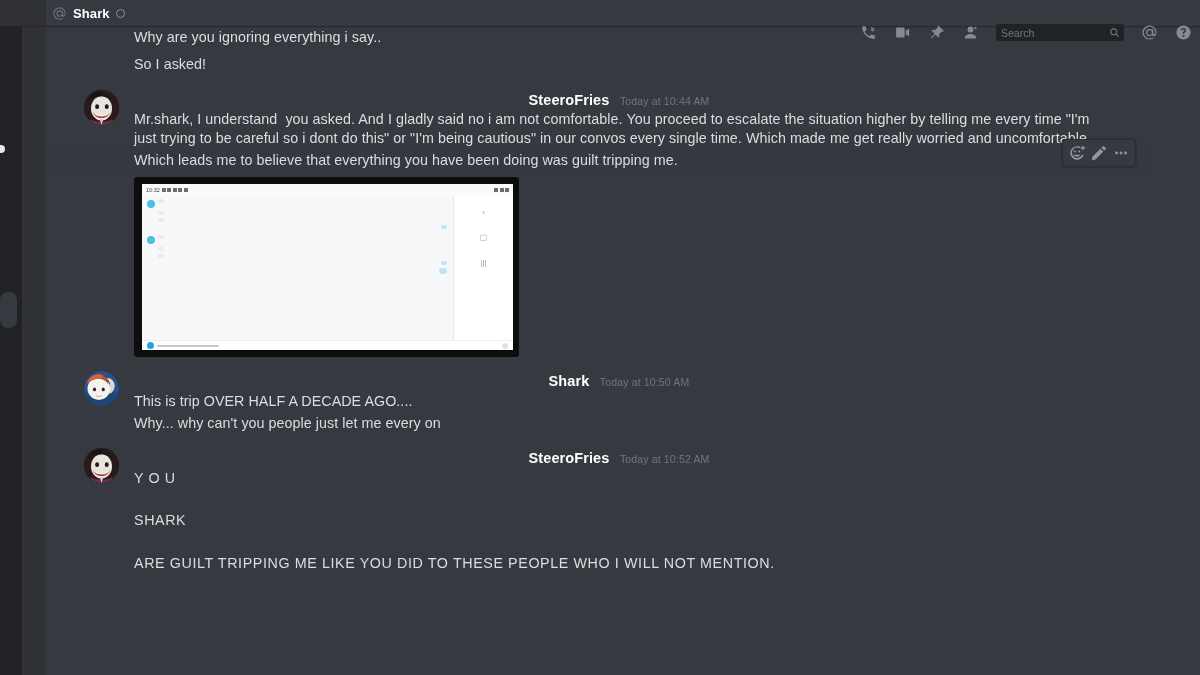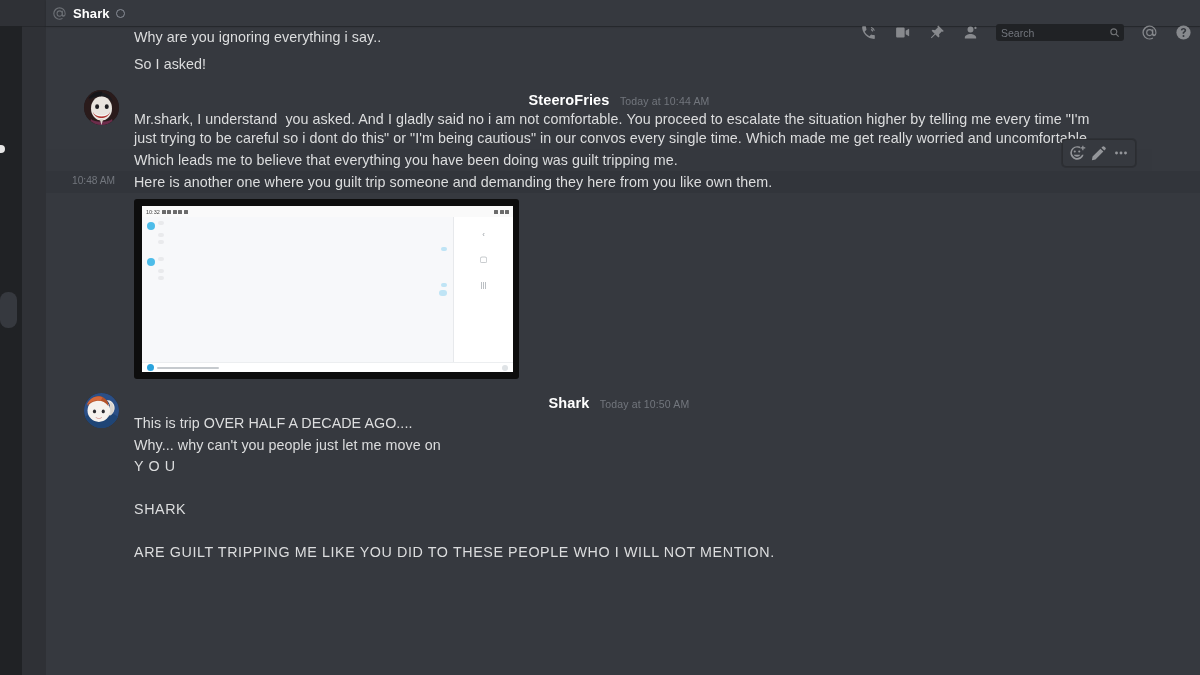--- a/index.html
+++ b/index.html
@@ -299,24 +299,20 @@
             </svg>
             <svg class="ha-icon" viewBox="0 0 24 24">
               <circle cx="6" cy="12" r="1.9" fill="#b9bbbe"></circle>
               <circle cx="12" cy="12" r="1.9" fill="#b9bbbe"></circle>
               <circle cx="18" cy="12" r="1.9" fill="#b9bbbe"></circle>
             </svg>
           </div>
         </div>
       </div>
 
-      <div class="msg-row hovered">
-        <span class="inline-ts">10:48 AM</span>
-        <div class="msg-text">Here is another one where you guilt trip someone and demanding they here from you like own them.</div>
-      </div>
 
       <div class="attachment">
         <div class="phone-shot">
           <div class="ps-status">
             <span class="ps-clock">10:32</span>
             <span class="ps-sysicons">
               <span class="ps-sysbox"></span>
                 <span class="ps-sysbox"></span>
                 <span class="ps-sysbox"></span>
                 <span class="ps-sysbox"></span>
@@ -418,25 +414,43 @@
               <path d="M30 10c3 2 4 5 4 8s-1 6-4 8z" fill="#d9d4cd"></path>
             </svg>
           </div>
           <span class="author">Shark</span>
           <span class="timestamp">Today at 10:50 AM</span>
         </div>
         <div class="msg-row">
           <div class="msg-text">This is trip OVER HALF A DECADE AGO....</div>
         </div>
         <div class="msg-row">
-          <div class="msg-text">Why... why can't you people just let me move on</div>
+          <div class="msg-text">Why... why can't you people just let me every on</div>
         </div>
       </div>
 
       <div class="msg-group">
+        <div class="msg-head">
+          <div class="avatar">
+            <svg class="ava-svg" viewBox="0 0 40 40">
+              <rect width="40" height="40" fill="#2a1b1b"></rect>
+              <ellipse cx="20" cy="21" rx="12" ry="14" fill="#e9e4de"></ellipse>
+              <path d="M6 12c2-7 9-10 15-9 7 1 11 5 12 11-3-5-8-7-14-7S9 9 6 12z" fill="#1b1b1f"></path>
+              <path d="M5 10c3-6 10-9 16-8l-2 5c-5-1-10 1-14 3z" fill="#141418"></path>
+              <ellipse cx="15" cy="19" rx="2.3" ry="2.8" fill="#1d1d21"></ellipse>
+              <ellipse cx="26" cy="19" rx="2.3" ry="2.8" fill="#1d1d21"></ellipse>
+              <path d="M10 25c4 7 16 7 20 0-2 5-6 7-10 7s-8-2-10-7z" fill="#b0332f"></path>
+              <path d="M11 26c4 5 14 5 18 0-3 2-6 3-9 3s-6-1-9-3z" fill="#ffffff"></path>
+              <path d="M8 33c3 4 21 4 24 0l2 7H6z" fill="#6d2d4c"></path>
+              <path d="M18 33h4l-2 7z" fill="#d8d2cb"></path>
+            </svg>
+          </div>
+          <span class="author">SteeroFries</span>
+          <span class="timestamp">Today at 10:52 AM</span>
+        </div>
         <div class="msg-row">
           <div class="msg-text caps">Y O U</div>
         </div>
         <div class="msg-spacer"></div>
         <div class="msg-row">
           <div class="msg-text caps">SHARK</div>
         </div>
         <div class="msg-spacer"></div>
         <div class="msg-row">
           <div class="msg-text caps">ARE GUILT TRIPPING ME LIKE YOU DID TO THESE PEOPLE WHO I WILL NOT MENTION.</div>

